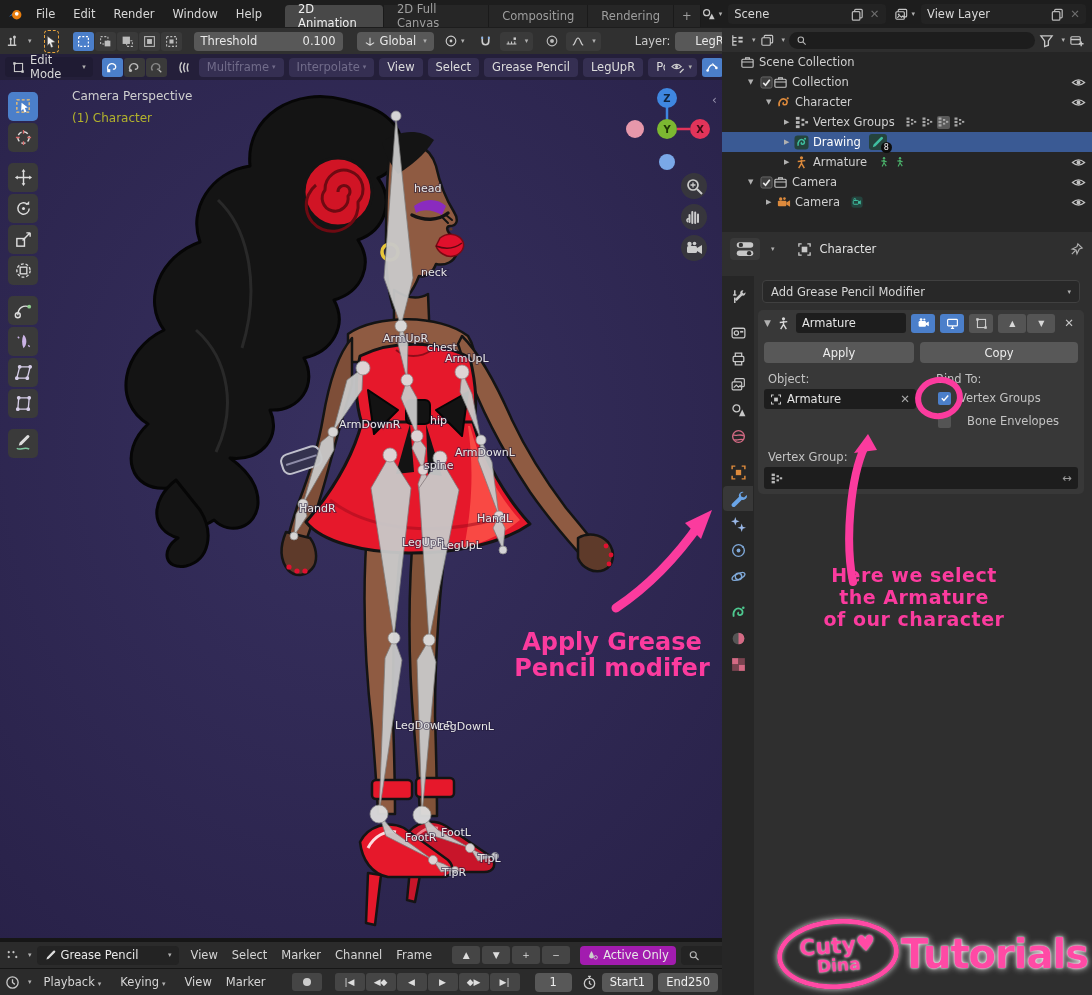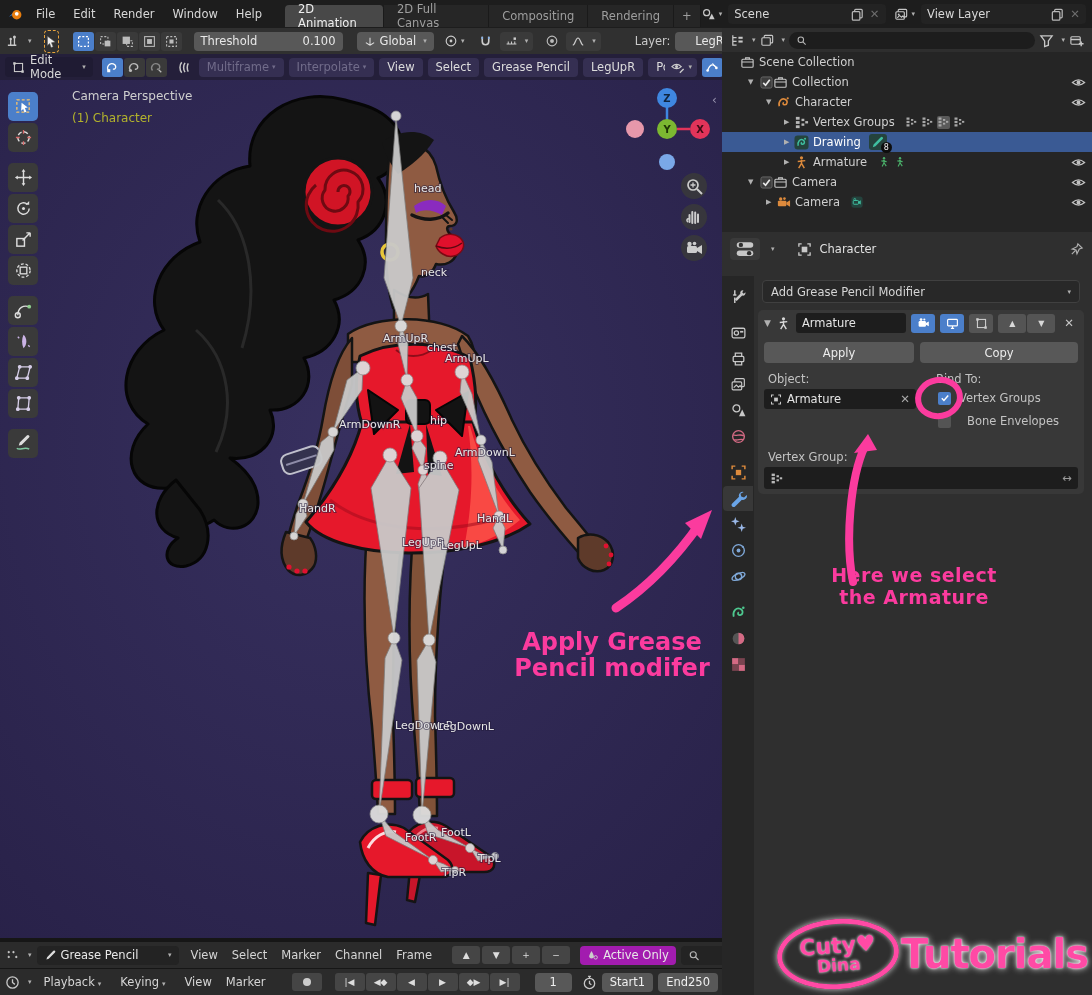--- a/index.html
+++ b/index.html
@@ -1221,20 +1221,21 @@
               <rect x="8" y="9" width="3" height="2.5"></rect>
               <rect x="12" y="6.5" width="3" height="2.5"></rect>
             </svg>
           </span>
         <span style="margin-left:auto;color:#999">↔</span>
       </div>
     </div>
     <div id="prop-annot">
       <div>Here we select</div>
       <div>the Armature</div>
+      <div>of our character</div>
     </div>
   </div>
   <svg id="prop-overlay" width="370" height="763" viewBox="0 0 370 763">
     <ellipse cx="217" cy="166" rx="21" ry="18" fill="none" stroke="#fb3b9e" stroke-width="6" transform="rotate(-10 217 166)"></ellipse>
     <path d="M131 350 C123 310 128 246 143 214" fill="none" stroke="#fb3b9e" stroke-width="8" stroke-linecap="round"></path>
     <polygon points="146,202 132,221 155,218" fill="#fb3b9e"></polygon>
   </svg>
   <div id="logo">
     <div id="logo-oval">
       <div class="l1"><span>Cuty</span><span>♥</span></div>

